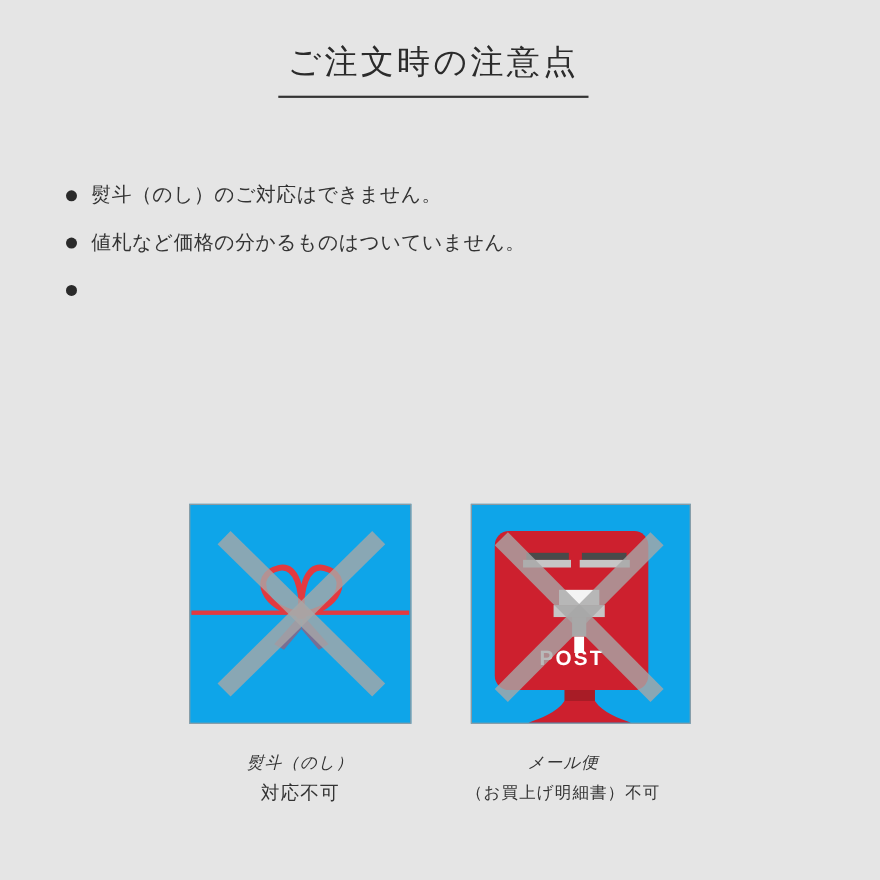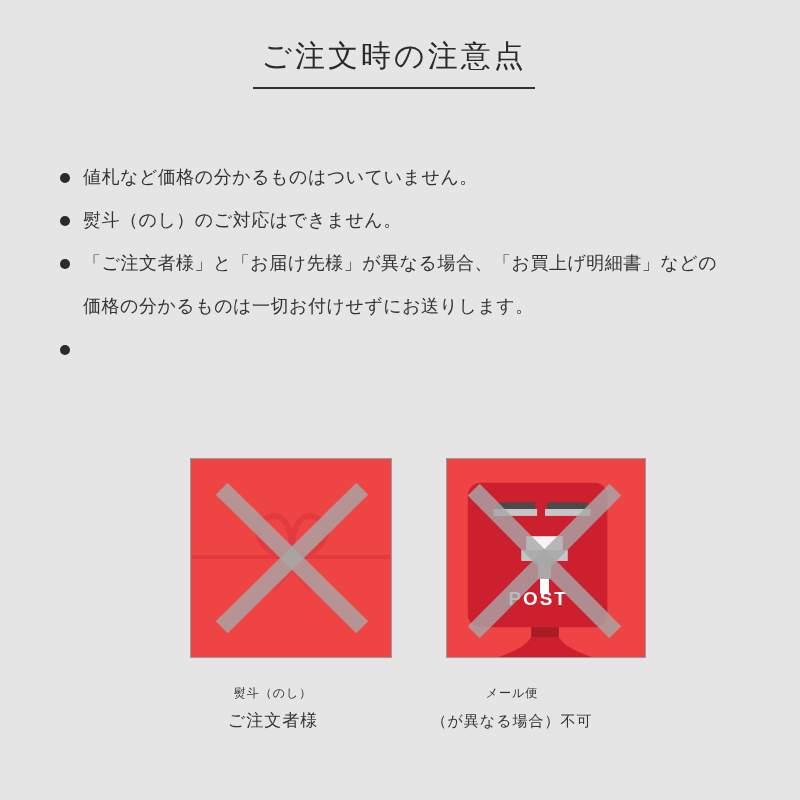--- a/index.html
+++ b/index.html
@@ -28,31 +28,31 @@
     flex:0 0 10px;width:10px;height:10px;border-radius:50%;
     background:#2a2a2a;margin-top:17px;margin-right:13px;
   }
   .notice-text{
     font-size:18px;line-height:43px;color:var(--text);
     white-space:pre-line;letter-spacing:0.5px;
   }
   
   .figure-box{
     position:absolute;top:458px;width:202px;height:200px;
-    background:#ef4444;border:1px solid #9a9a9a;margin-left:18px;
+    background:#0ea5e9;border:1px solid #9a9a9a;
   }
   .figure-box svg{display:block;width:100%;height:100%;}
   .figure-noshi{left:172px;}
   .figure-postbox{left:428px;width:200px;}
   .caption{
     position:absolute;top:680px;text-align:center;color:var(--text);
   }
   .caption-noshi{left:172px;width:202px;}
   .caption-postbox{left:412px;width:200px;}
-  .caption-line1{font-size:12px;line-height:27px;letter-spacing:1px;}
+  .caption-line1{font-size:15px;line-height:27px;letter-spacing:1px;font-style:italic;}
   .caption-line2{font-size:17px;line-height:27px;letter-spacing:1px;}
   .caption-postbox .caption-line2{font-size:15px;}
   
   .ribbon-stroke{stroke:var(--ribbon-red);fill:none;}
   .ribbon-fill{fill:var(--ribbon-red);}
   .ribbon-tail{fill:var(--ribbon-red);opacity:0.5;}
   .cross-line{stroke:var(--cross-gray);stroke-width:17;opacity:0.8;}
   .pb-body{fill:var(--postbox-red);}
   .pb-dark{fill:var(--postbox-dark-red);}
   .pb-slot{fill:#4a4a4a;}
@@ -70,30 +70,25 @@
 
 <div class="canvas">
 
   <div class="title-wrap">
     <h1 class="page-title">ご注文時の注意点</h1>
   </div>
 
   <ul class="notice-list">
     <li class="notice-item">
       <span class="bullet"></span>
-      <span class="notice-text">値札など価格の分かるものはついていません。</span>
-    </li>
-    <li class="notice-item">
-      <span class="bullet"></span>
       <span class="notice-text">熨斗（のし）のご対応はできません。</span>
     </li>
     <li class="notice-item">
       <span class="bullet"></span>
-      <span class="notice-text">「ご注文者様」と「お届け先様」が異なる場合、「お買上げ明細書」などの
-価格の分かるものは一切お付けせずにお送りします。</span>
+      <span class="notice-text">値札など価格の分かるものはついていません。</span>
     </li>
     <li class="notice-item">
       <span class="bullet"></span>
     </li>
   </ul>
 
   <div class="figure-box figure-noshi">
     <svg viewBox="0 0 200 200" aria-hidden="true">
 
       <rect class="ribbon-fill" x="0" y="97" width="200" height="4"></rect>
@@ -134,20 +129,20 @@
 
       <g>
         <line class="cross-line" x1="27" y1="31" x2="170" y2="175"></line>
         <line class="cross-line" x1="170" y1="31" x2="27" y2="175"></line>
       </g>
     </svg>
   </div>
 
   <div class="caption caption-noshi">
     <div class="caption-line1">熨斗（のし）</div>
-    <div class="caption-line2">ご注文者様</div>
+    <div class="caption-line2">対応不可</div>
   </div>
   <div class="caption caption-postbox">
     <div class="caption-line1">メール便</div>
-    <div class="caption-line2">（が異なる場合）不可</div>
+    <div class="caption-line2">（お買上げ明細書）不可</div>
   </div>
 
 </div>
 
 </body></html>

